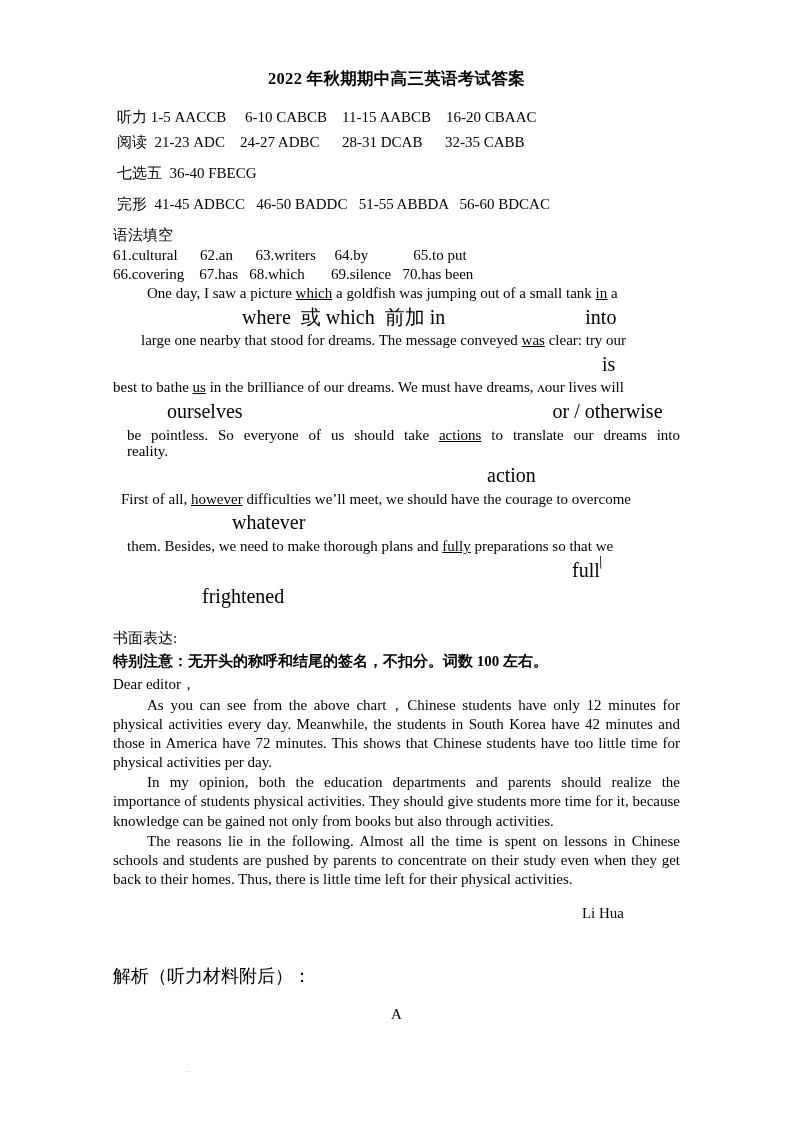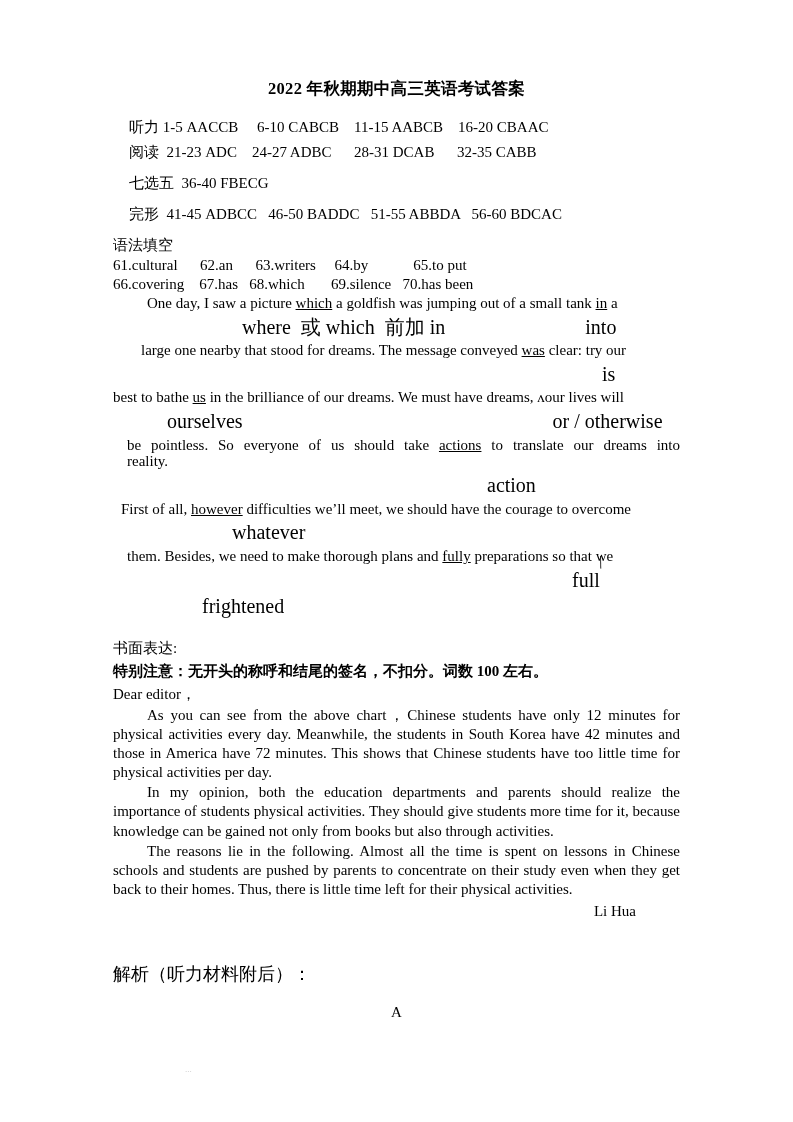--- a/index.html
+++ b/index.html
@@ -15,33 +15,33 @@
     position: relative;
     width: 793px;
     height: 1122px;
     margin: 0 auto;
     background: #ffffff;
     overflow: hidden;
   }
   .content {
     position: absolute;
     left: 113px;
-    top: 78px;
+    top: 68px;
     width: 567px;
   }
   .doc-title {
     text-align: center;
     font-size: 16.5px;
     font-weight: bold;
     margin: 0 0 18px 0;
     letter-spacing: 0.3px;
   }
   .ans-line {
     font-size: 15px;
-    margin: 0 0 6px 16px;
+    margin: 0 0 6px 4px;
     white-space: pre;
   }
   .ans-line.spaced {
     margin-bottom: 12px;
   }
   .section-head {
     font-size: 15px;
     margin: 10px 0 2px 0;
   }
   .gram-line {
@@ -92,21 +92,21 @@
     text-indent: 34px;
   }
   .sign {
     font-size: 15px;
     margin: 6px 0 0 0;
     text-align: right;
     padding-right: 12px;
   }
   .sign2 {
     font-size: 15px;
-    margin: 4px;
+    margin: 16px;
     text-align: right;
     padding-right: 40px;
   }
   .analysis {
     font-size: 18px;
     margin: 42px 0 0 0;
   }
   .center-letter {
     text-align: center;
     font-size: 15px;

